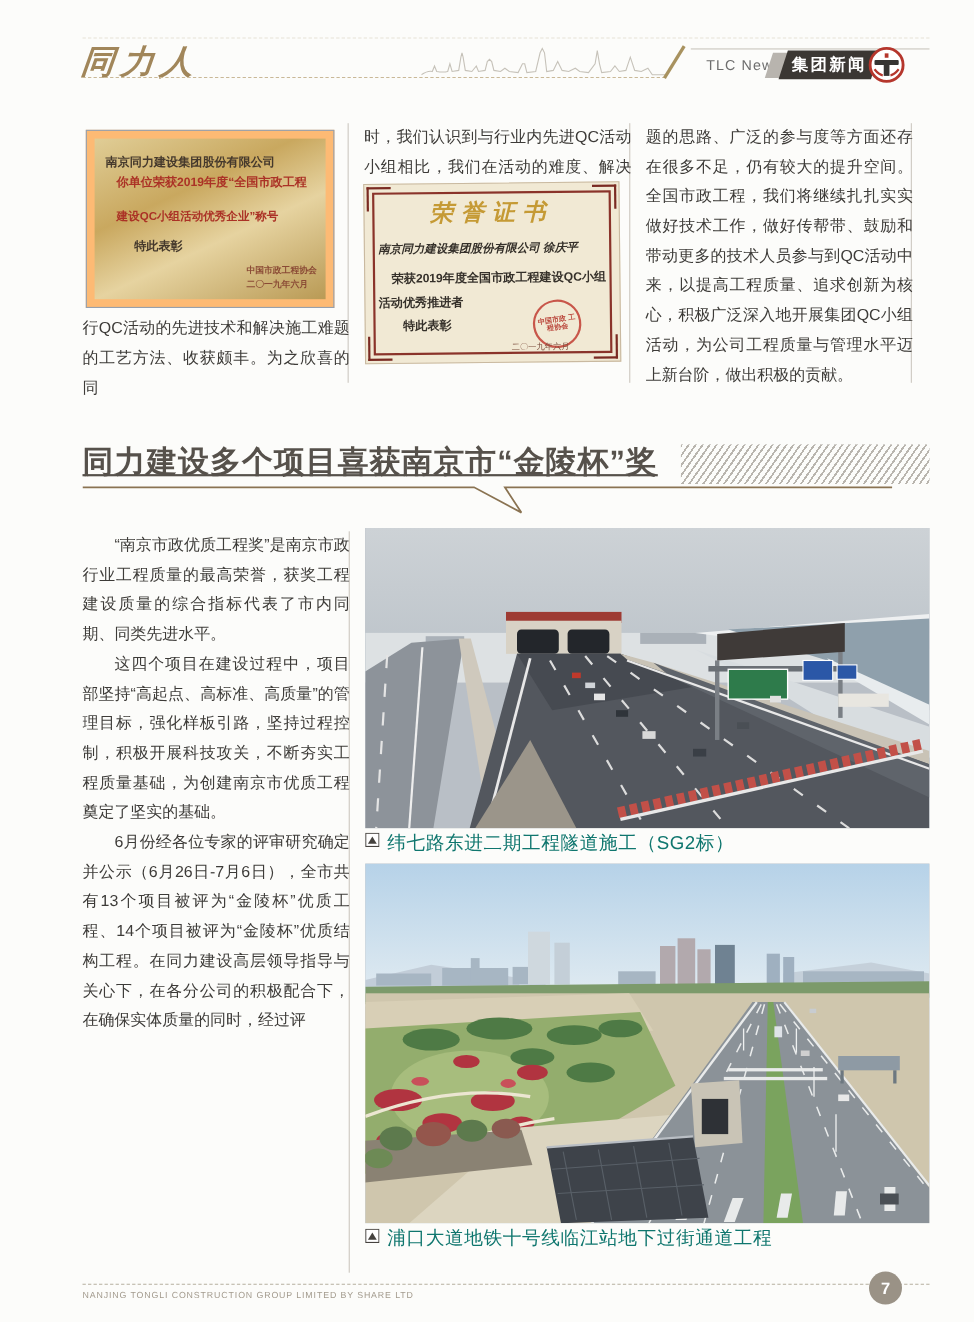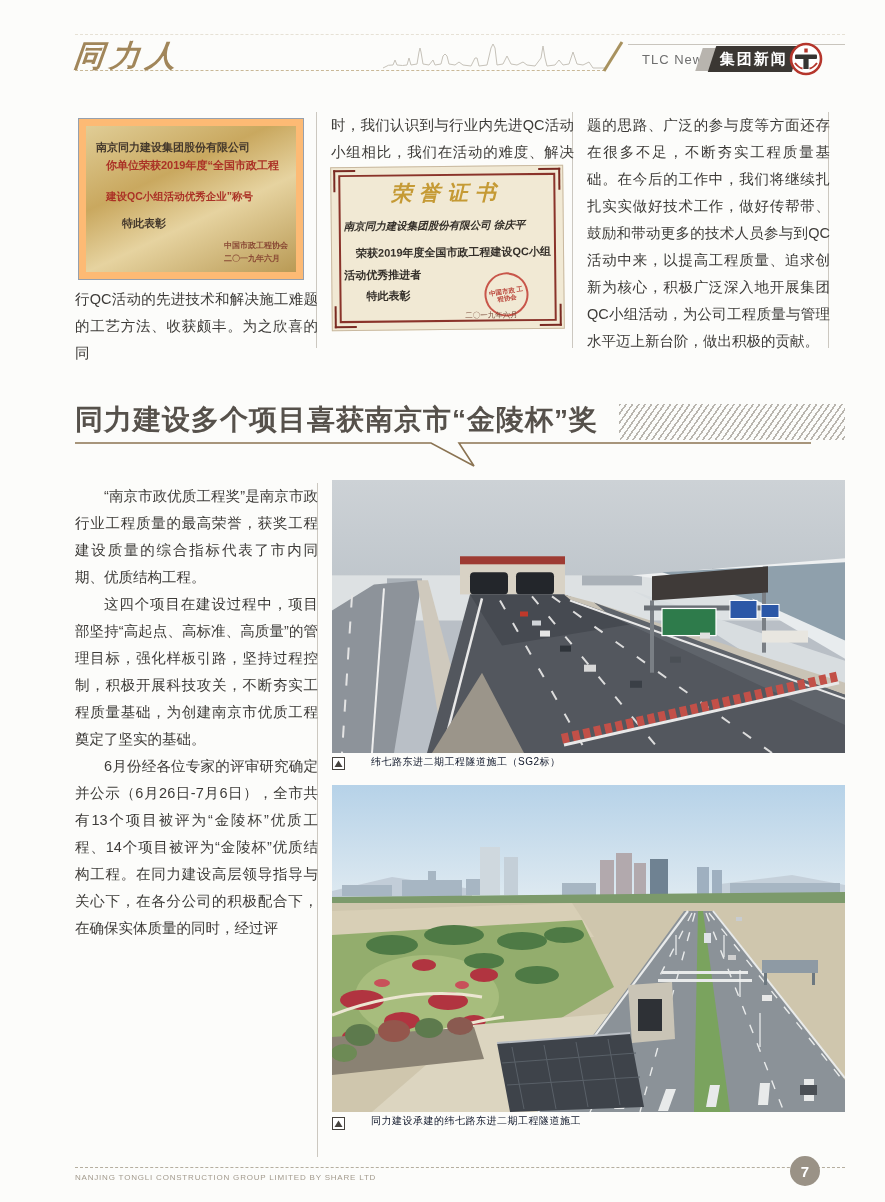--- a/index.html
+++ b/index.html
@@ -10,41 +10,41 @@
   .bodytext{font-size:14.5px;line-height:27px;text-align:justify;color:#3d3b38;}
   .bodytext p{margin:0;text-indent:2em;}
   .rule{width:1px;background:#ccc8c0;}
   .masthead{font-size:30px;font-weight:900;font-style:italic;color:#a1865a;letter-spacing:6px;transform:skewX(-6deg);}
   .hdr-dash{border-top:1px dashed #c9b897;}
   .top-dash{border-top:1px dashed #e6e1d5;}
   .tlc{font-size:13px;color:#6e6e6e;letter-spacing:1px;}
   .badge-plate{background:#3b3733;transform:skewX(-18deg);display:flex;align-items:center;justify-content:center;}
   .badge-plate span{transform:skewX(18deg);color:#fff;font-weight:bold;font-size:15px;letter-spacing:2px;}
   .badge-chip{background:#b8b4ae;transform:skewX(-18deg);}
-  .headline{font-size:28px;font-weight:900;color:#56514b;letter-spacing:1px;white-space:nowrap;}
+  .headline{font-size:28px;font-weight:900;color:#56514b;letter-spacing:1px;white-space:nowrap;text-decoration:underline;}
   .hatch{background:repeating-linear-gradient(125deg,#b9b5ae 0 1.6px,rgba(0,0,0,0) 1.6px 5.2px);}
   .plaque-frame{background:#fdba74;border:1px solid #96a0ad;padding:7px;box-sizing:border-box;}
   .plaque{position:relative;width:100%;height:100%;
           background:linear-gradient(155deg,#e0cd96 0%,#c9a85f 35%,#e6d3a0 60%,#b99a55 100%);}
   .plq{position:absolute;font-weight:bold;white-space:nowrap;}
   .cert{position:relative;background:#f1e9d4;border:1px solid #c9b9a0;box-sizing:border-box;}
   .cert-inner{position:absolute;left:7px;top:7px;right:7px;bottom:7px;border:2px solid #8a332a;}
   .corner{position:absolute;width:20px;height:20px;border:2px solid #7a2a22;}
   .c-tl{left:2px;top:2px;border-right:none;border-bottom:none;}
   .c-tr{right:2px;top:2px;border-left:none;border-bottom:none;}
   .c-bl{left:2px;bottom:2px;border-right:none;border-top:none;}
   .c-br{right:2px;bottom:2px;border-left:none;border-top:none;}
   .cert-title{position:absolute;top:12px;width:100%;text-align:center;
               font-family:"Liberation Serif","DejaVu Serif",serif;font-weight:bold;font-style:italic;
               font-size:21px;color:#c59a35;letter-spacing:7px;}
   .cert-line{position:absolute;font-weight:bold;color:#35302a;white-space:nowrap;}
   .seal{position:absolute;border:2px solid #c4473c;border-radius:50%;color:#b5362c;
         display:flex;align-items:center;justify-content:center;text-align:center;
         font-size:6.5px;line-height:7.5px;font-weight:bold;transform:rotate(-8deg);opacity:.9;}
-  .caption{font-size:10px;color:#0f172a;letter-spacing:.5px;margin-left:19px;}
+  .caption{font-size:17px;color:#0f766e;letter-spacing:.5px;}
   .footer-text{font-size:8px;letter-spacing:.8px;color:#a29a8d;}
   .pagenum{background:#9a9286;border-radius:50%;color:#fff;display:flex;align-items:center;justify-content:center;
            font-size:15px;font-weight:bold;}
   .photo{overflow:hidden;background:#bfc5cb;}
   svg{display:block;}
 </style>
 </head>
 <body>
 
 <div class="abs top-dash" style="left:75px;top:34px;width:770px;"></div>
@@ -104,32 +104,32 @@
   <div class="corner c-br"></div>
   <div class="cert-title cjk">荣誉证书</div>
   <div class="cert-line cjk" style="left:12px;top:52px;font-size:10.5px;font-style:italic;">南京同力建设集团股份有限公司  徐庆平</div>
   <div class="cert-line cjk" style="left:24px;top:78px;font-size:11px;">荣获2019年度全国市政工程建设QC小组</div>
   <div class="cert-line cjk" style="left:12px;top:100px;font-size:11px;">活动优秀推进者</div>
   <div class="cert-line cjk" style="left:34px;top:121px;font-size:11px;">特此表彰</div>
   <div class="seal cjk" style="left:152px;top:106px;width:40px;height:40px;">中国市政 工程协会</div>
   <div class="cert-line cjk" style="right:46px;bottom:8px;font-size:7.5px;color:#7a4a3a;font-weight:normal;">二〇一九年六月</div>
 </div>
 
-<div class="abs bodytext cjk" style="left:587px;top:112px;width:243px;">题的思路、广泛的参与度等方面还存在很多不足，不断夯实工程质量基础。在今后的工作中，我们将继续扎扎实实做好技术工作，做好传帮带、鼓励和带动更多的技术人员参与到QC活动中来，以提高工程质量、追求创新为核心，积极广泛深入地开展集团QC小组活动，为公司工程质量与管理水平迈上新台阶，做出积极的贡献。</div>
+<div class="abs bodytext cjk" style="left:587px;top:112px;width:243px;">题的思路、广泛的参与度等方面还存在很多不足，仍有较大的提升空间。全国市政工程，我们将继续扎扎实实做好技术工作，做好传帮带、鼓励和带动更多的技术人员参与到QC活动中来，以提高工程质量、追求创新为核心，积极广泛深入地开展集团QC小组活动，为公司工程质量与管理水平迈上新台阶，做出积极的贡献。</div>
 
 <div class="abs headline cjk" style="left:75px;top:401px;">同力建设多个项目喜获南京市“金陵杯”奖</div>
 <div class="abs hatch" style="left:619px;top:404px;width:226px;height:36px;"></div>
 <svg class="abs" style="left:75px;top:440px;" width="740" height="30" viewBox="0 0 740 30">
   <path d="M0 3 H356 L399 26 L384 3 H736" fill="none" stroke="#8a7352" stroke-width="1.6"></path>
 </svg>
 
 <div class="abs rule" style="left:317px;top:483px;height:674px;"></div>
 
 <div class="abs bodytext cjk" style="left:75px;top:483px;width:243px;height:676px;overflow:hidden;">
-  <p>“南京市政优质工程奖”是南京市政行业工程质量的最高荣誉，获奖工程建设质量的综合指标代表了市内同期、优质结构工程。</p>
+  <p>“南京市政优质工程奖”是南京市政行业工程质量的最高荣誉，获奖工程建设质量的综合指标代表了市内同期、同类先进水平。</p>
   <p>这四个项目在建设过程中，项目部坚持“高起点、高标准、高质量”的管理目标，强化样板引路，坚持过程控制，积极开展科技攻关，不断夯实工程质量基础，为创建南京市优质工程奠定了坚实的基础。</p>
   <p>6月份经各位专家的评审研究确定并公示（6月26日-7月6日），全市共有13个项目被评为“金陵杯”优质工程、14个项目被评为“金陵杯”优质结构工程。在同力建设高层领导指导与关心下，在各分公司的积极配合下，在确保实体质量的同时，经过评</p>
 </div>
 
 <div class="abs photo" style="left:332px;top:480px;width:513px;height:273px;">
 <svg width="513" height="273" viewBox="0 0 513 272" preserveAspectRatio="none">
   <defs>
     <linearGradient id="sky1" x1="0" y1="0" x2="0" y2="1">
       <stop offset="0" stop-color="#cdd2d6"></stop>
           <stop offset="1" stop-color="#bec5cb"></stop>
@@ -316,17 +316,17 @@
         <rect x="372" y="148" width="7" height="10" fill="#dfe3e8"></rect>
     <rect x="404" y="132" width="6" height="4" fill="#c8ccd0"></rect>
   </g>
 </svg>
 </div>
 
 <svg class="abs" style="left:332px;top:1117px;" width="13" height="13" viewBox="0 0 13 13">
   <rect x="0.5" y="0.5" width="12" height="12" fill="#ffffff" stroke="#45423e"></rect>
   <polygon points="2.5,10 6.5,3.5 10.5,10" fill="#45423e"></polygon>
 </svg>
-<div class="abs caption cjk" style="left:352px;top:1114px;">同力建设承建的纬七路东进二期工程隧道施工</div>
+<div class="abs caption cjk" style="left:352px;top:1114px;">浦口大道地铁十号线临江站地下过街通道工程</div>
 
 <div class="abs" style="left:75px;top:1167px;width:770px;border-top:1px dashed #b5ae9f;"></div>
 <div class="abs footer-text" style="left:75px;top:1173px;">NANJING TONGLI CONSTRUCTION GROUP LIMITED BY SHARE LTD</div>
 <div class="abs pagenum" style="left:790px;top:1156px;width:30px;height:30px;">7</div>
 
 </body></html>

